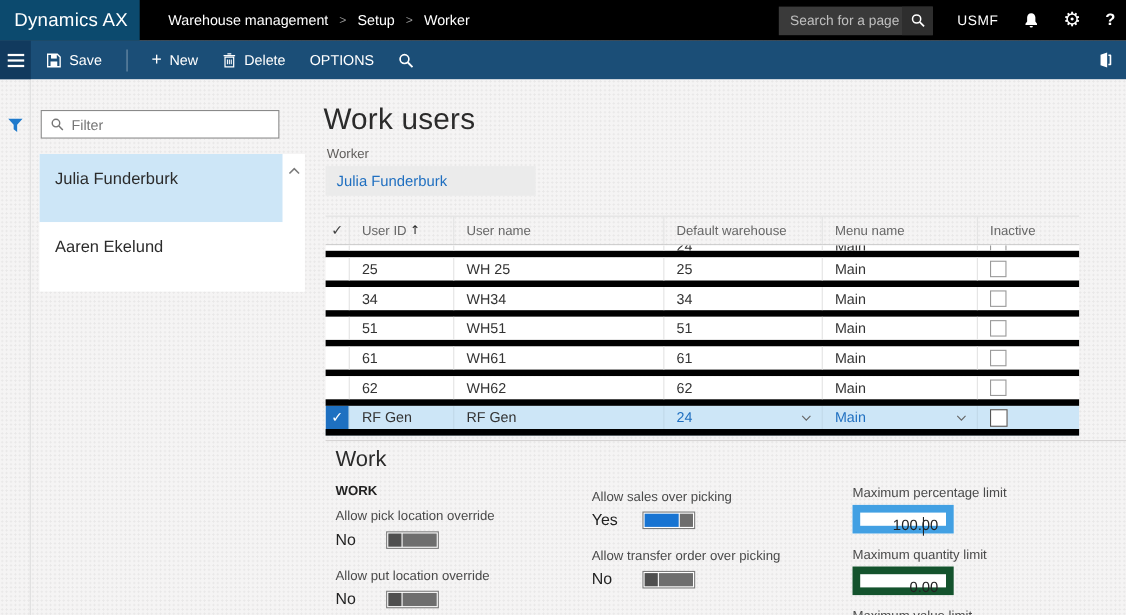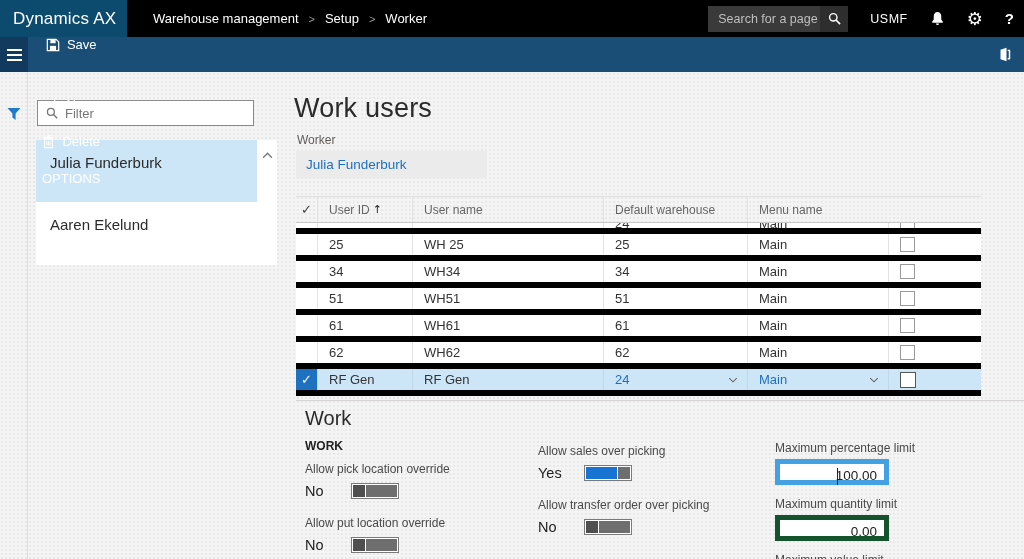--- a/index.html
+++ b/index.html
@@ -26,21 +26,21 @@
   .company { color:#fff; font-size:12.5px; letter-spacing:.5px; }
   .ticon { color:#fff; display:flex; align-items:center; justify-content:center; }
   .gear-glyph { font-size:18px; line-height:1; font-family:"DejaVu Sans",sans-serif; }
   .help-glyph { font-size:15px; font-weight:bold; }
 
   
   .commandbar { position:absolute; left:0; top:37px; width:1024px; height:35px; background:#1B4E77; z-index:5; }
   .hamburger { position:absolute; left:0; top:0; width:28px; height:35px; background:#113A5E;
                display:flex; flex-direction:column; align-items:center; justify-content:center; gap:3px; }
   .hamburger i { display:block; width:15px; height:2px; background:#fff; }
-  .cmd-items { position:absolute; left:42px; top:0; height:35px; display:flex; align-items:center; gap:22px;flex-direction:column; }
+  .cmd-items { position:absolute; left:42px; top:0; height:35px; display:flex; align-items:center; gap:22px; }
   .cmd-btn { display:flex; align-items:center; gap:7px; color:#fff; font-size:13px; cursor:default; }
   .cmd-sep { width:1px; height:20px; background:rgba(255,255,255,.4); }
   .cmd-plus { font-size:16px; line-height:1; }
   .office-icon { position:absolute; right:12px; top:10px; }
 
   
   .rail { position:absolute; left:0; top:72px; width:28px; height:487px; border-right:1px solid #dcdcdc; }
   .funnel { position:absolute; left:7px; top:35px; }
   .filter-box { position:absolute; left:37px; top:100px; width:217px; height:26px; background:#fff;
                 border:1px solid #8a8a8a; display:flex; align-items:center; gap:7px; padding-left:8px; }
@@ -98,21 +98,21 @@
   .toggle-row .tval { width:46px; font-size:14.5px; color:#222; }
   .toggle-g { width:48px; height:16px; border:1px solid #7a7a7a; background:#fff; padding:1px; display:flex; }
   .toggle-g .knob { width:12px; height:100%; background:#4f4f4f; }
   .toggle-g .track { flex:1; height:100%; background:#6e6e6e; }
   .toggle-g.on .track { background:#1874D2; }
   .toggle-g.on { flex-direction:row; }
   .toggle-g.on .knob { order:2; margin-left:1px; background:#6e6e6e; }
   .toggle-g.off .knob { order:0; margin-right:1px; }
   .num-field { margin-bottom:12px; }
   .num-field .flabel { font-size:12px; color:#4a4a4a; margin-bottom:3px; height:15px; }
-  .num-field .finput { width:114px; height:26px; border:5px solid #14532d; background:#fff; font-size:13.5px;
+  .num-field .finput { width:92px; height:26px; border:7px solid #14532d; background:#fff; font-size:13.5px;
                        color:#222; text-align:right; padding-right:7px; line-height:24px; position:relative; }
   .num-field.focused .finput { border-color:#42A0E3; }
   .caret { position:absolute; left:57px; top:4px; width:1px; height:17px; background:#222; }
 
   svg { display:block; }
 </style>
 </head>
 <body>
 
 <div class="topbar">
@@ -243,20 +243,23 @@
       </div>
     <div class="hc">
         <span>User name</span>
       </div>
     <div class="hc">
         <span>Default warehouse</span>
       </div>
     <div class="hc">
         <span>Menu name</span>
       </div>
+    <div class="hc">
+        <span>Inactive</span>
+      </div>
   </div>
   <div id="grid-body">
       <div class="grid-row clipped">
         <div class="cell"></div>
         <div class="cell">24</div>
         <div class="cell">WH 24</div>
         <div class="cell dd">
           <span class="val">24</span>
         </div>
         <div class="cell dd">

